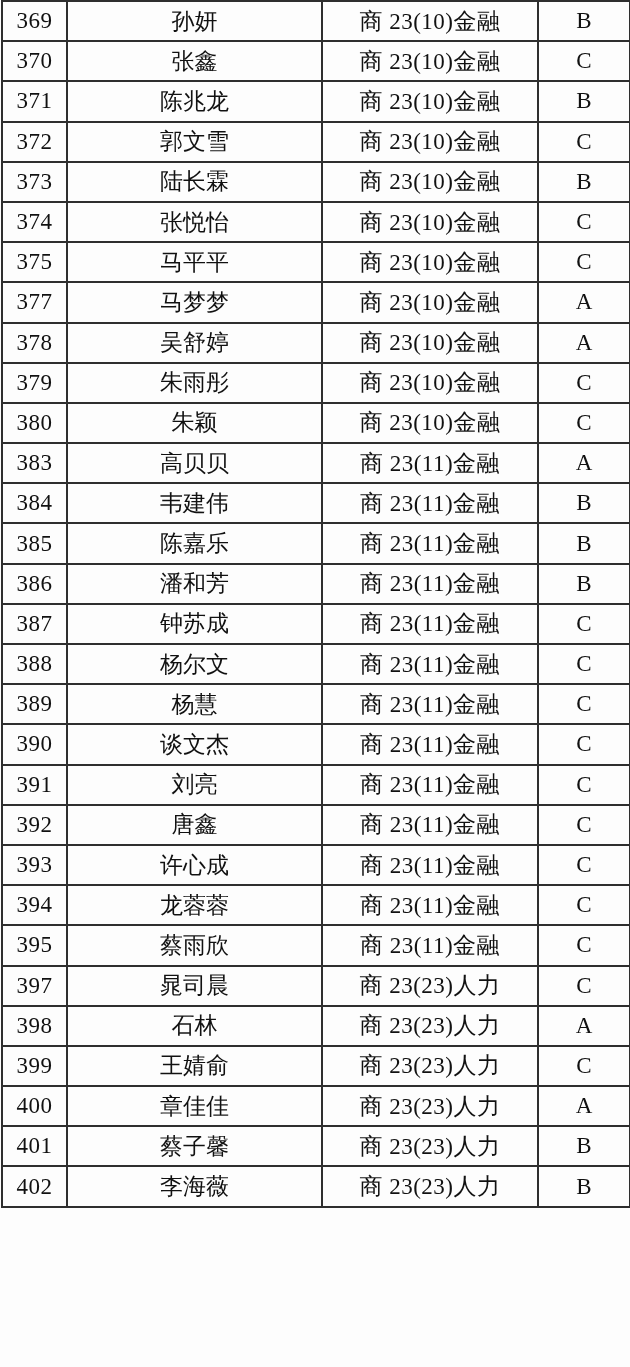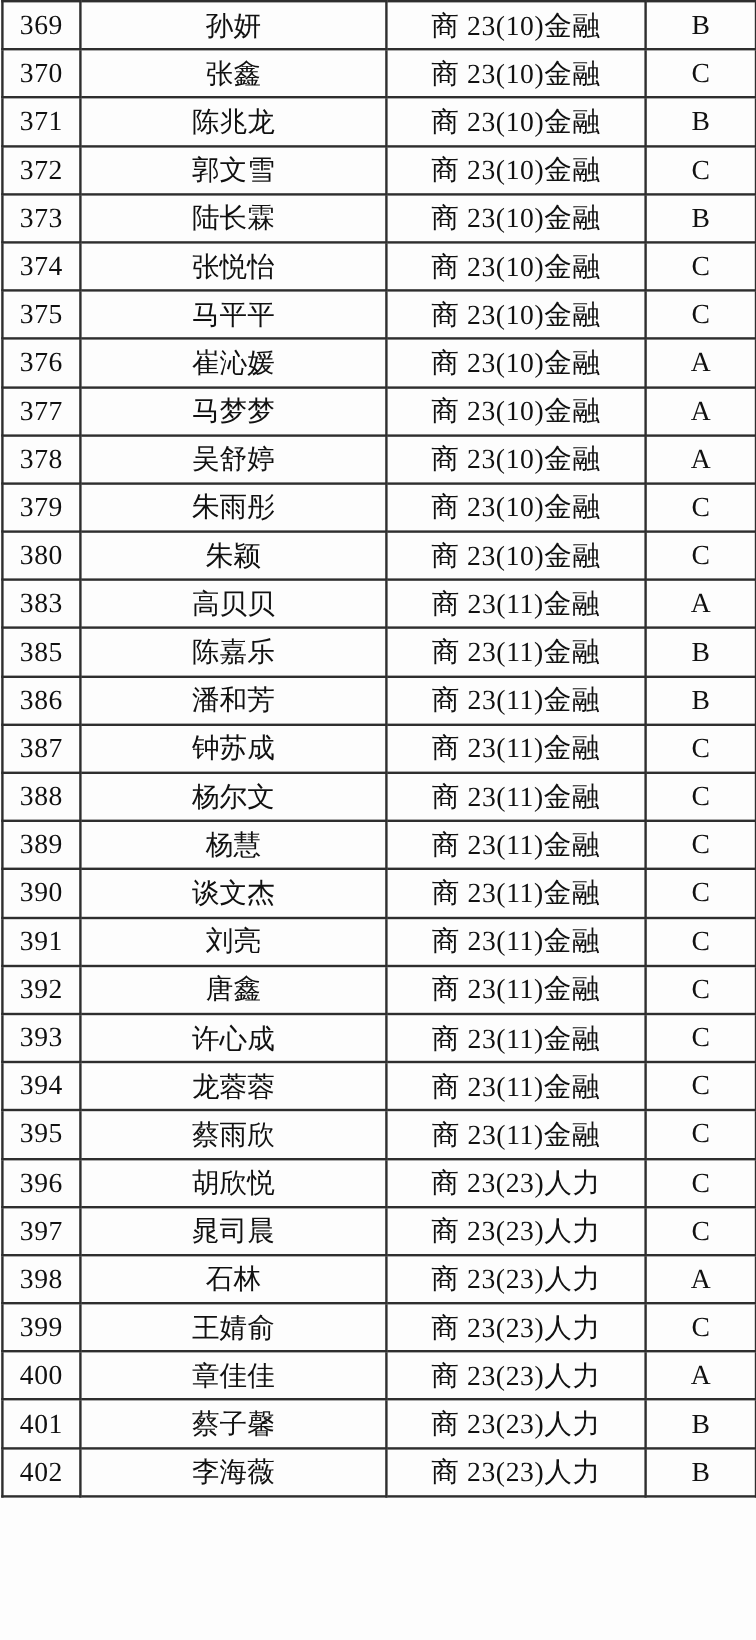--- a/index.html
+++ b/index.html
@@ -89,26 +89,20 @@
           <td class="cell-class">商 23(10)金融</td>
           <td class="cell-grade">C</td>
         </tr>
         <tr>
           <td class="cell-no">375</td>
           <td class="cell-name">马平平</td>
           <td class="cell-class">商 23(10)金融</td>
           <td class="cell-grade">C</td>
         </tr>
         <tr>
-          <td class="cell-no">376</td>
-          <td class="cell-name">崔沁媛</td>
-          <td class="cell-class">商 23(10)金融</td>
-          <td class="cell-grade">A</td>
-        </tr>
-        <tr>
           <td class="cell-no">377</td>
           <td class="cell-name">马梦梦</td>
           <td class="cell-class">商 23(10)金融</td>
           <td class="cell-grade">A</td>
         </tr>
         <tr>
           <td class="cell-no">378</td>
           <td class="cell-name">吴舒婷</td>
           <td class="cell-class">商 23(10)金融</td>
           <td class="cell-grade">A</td>
@@ -125,20 +119,26 @@
           <td class="cell-class">商 23(10)金融</td>
           <td class="cell-grade">C</td>
         </tr>
         <tr>
           <td class="cell-no">383</td>
           <td class="cell-name">高贝贝</td>
           <td class="cell-class">商 23(11)金融</td>
           <td class="cell-grade">A</td>
         </tr>
         <tr>
+          <td class="cell-no">384</td>
+          <td class="cell-name">韦建伟</td>
+          <td class="cell-class">商 23(11)金融</td>
+          <td class="cell-grade">B</td>
+        </tr>
+        <tr>
           <td class="cell-no">385</td>
           <td class="cell-name">陈嘉乐</td>
           <td class="cell-class">商 23(11)金融</td>
           <td class="cell-grade">B</td>
         </tr>
         <tr>
           <td class="cell-no">386</td>
           <td class="cell-name">潘和芳</td>
           <td class="cell-class">商 23(11)金融</td>
           <td class="cell-grade">B</td>
@@ -188,26 +188,20 @@
         <tr>
           <td class="cell-no">394</td>
           <td class="cell-name">龙蓉蓉</td>
           <td class="cell-class">商 23(11)金融</td>
           <td class="cell-grade">C</td>
         </tr>
         <tr>
           <td class="cell-no">395</td>
           <td class="cell-name">蔡雨欣</td>
           <td class="cell-class">商 23(11)金融</td>
-          <td class="cell-grade">C</td>
-        </tr>
-        <tr>
-          <td class="cell-no">396</td>
-          <td class="cell-name">胡欣悦</td>
-          <td class="cell-class">商 23(23)人力</td>
           <td class="cell-grade">C</td>
         </tr>
         <tr>
           <td class="cell-no">397</td>
           <td class="cell-name">晁司晨</td>
           <td class="cell-class">商 23(23)人力</td>
           <td class="cell-grade">C</td>
         </tr>
         <tr>
           <td class="cell-no">398</td>

